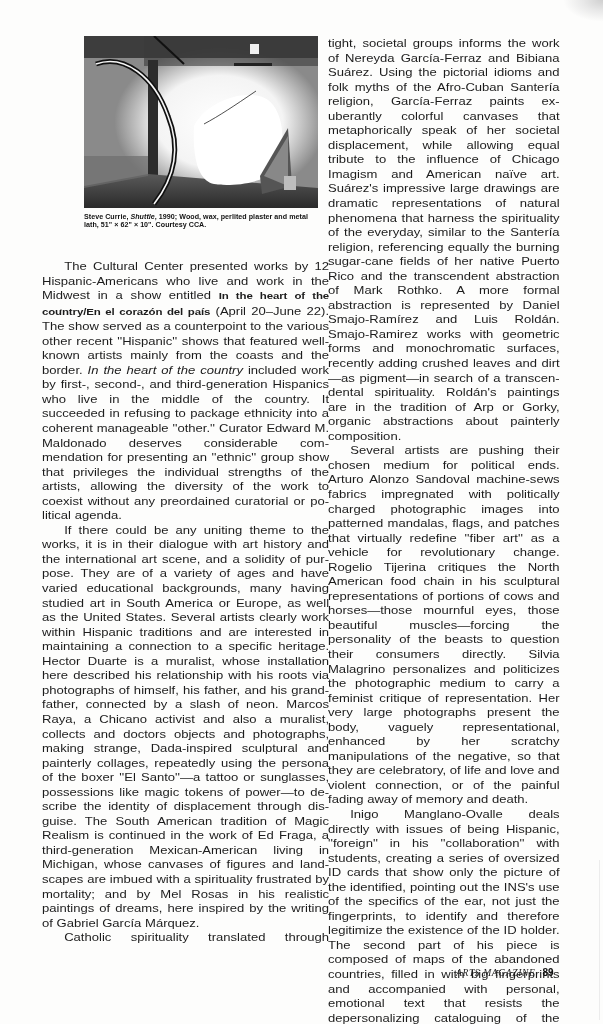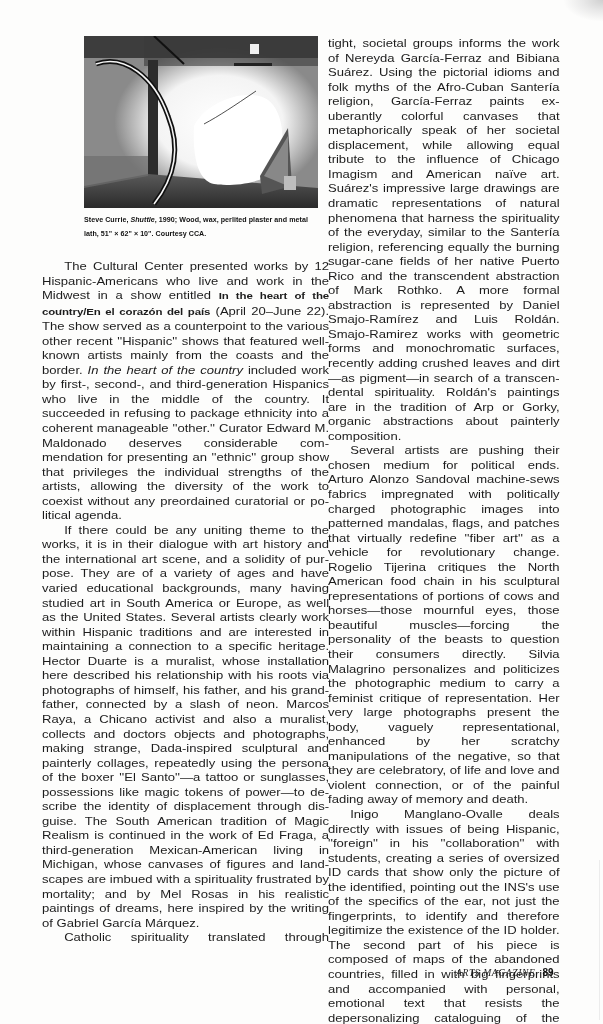--- a/index.html
+++ b/index.html
@@ -5,21 +5,21 @@
   html, body { margin:0; padding:0; background:#ffffff; }
   body { width:603px; height:1024px; position:relative; overflow:hidden; font-family:"Liberation Sans", sans-serif; color:#1a1a1a; }
   .page { position:absolute; left:0; top:0; width:603px; height:1024px; background:#fdfdfc; }
   .corner-shadow { position:absolute; right:0; top:0; width:40px; height:22px;
     background:radial-gradient(ellipse at 100% 0%, #cfcfcf 0%, #e8e8e8 35%, rgba(255,255,255,0) 70%); }
   .right-edge { position:absolute; right:3px; top:860px; width:1px; height:160px; background:#ececec; }
 
   .figure { position:absolute; left:84px; top:36px; width:234px; height:172px; overflow:hidden; background:#e8e8e8; }
   .figure svg { display:block; }
   .caption { position:absolute; left:84px; top:213px; width:240px; font-family:"Liberation Sans", sans-serif;
-    font-weight:bold; font-size:7.1px; line-height:14px; color:#111; letter-spacing:0.05px; }
+    font-weight:bold; font-size:7.1px; line-height:8px; color:#111; letter-spacing:0.05px; }
   .caption i { font-style:italic; }
 
   .col { position:absolute; font-family:"Liberation Sans", sans-serif; font-size:10.6px; line-height:14.55px;
     text-align:justify; color:#1c1c1c; hyphens:manual; }
   .col-left { left:42px; top:259px; width:233px; transform:scale(1.232,1); transform-origin:0 0; }
   .col-right { left:328px; top:36px; width:188px; transform:scale(1.232,1); transform-origin:0 0; }
   .col p { margin:0; text-indent:18px; }
   .col p.noindent { text-indent:0; }
   .col b.show-title { font-weight:bold; font-size:9.3px; letter-spacing:-0.1px; }
   .col i { font-style:italic; }

